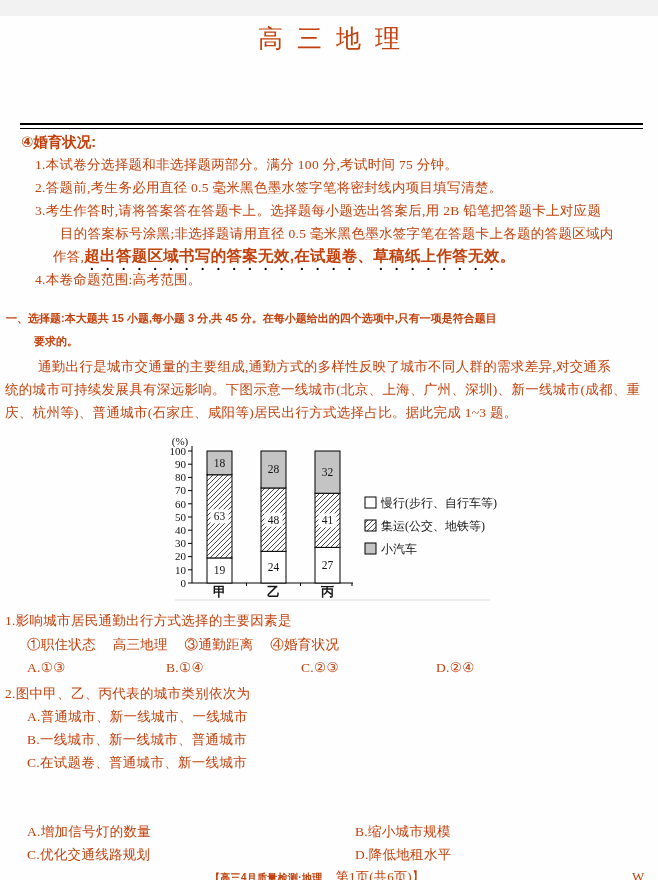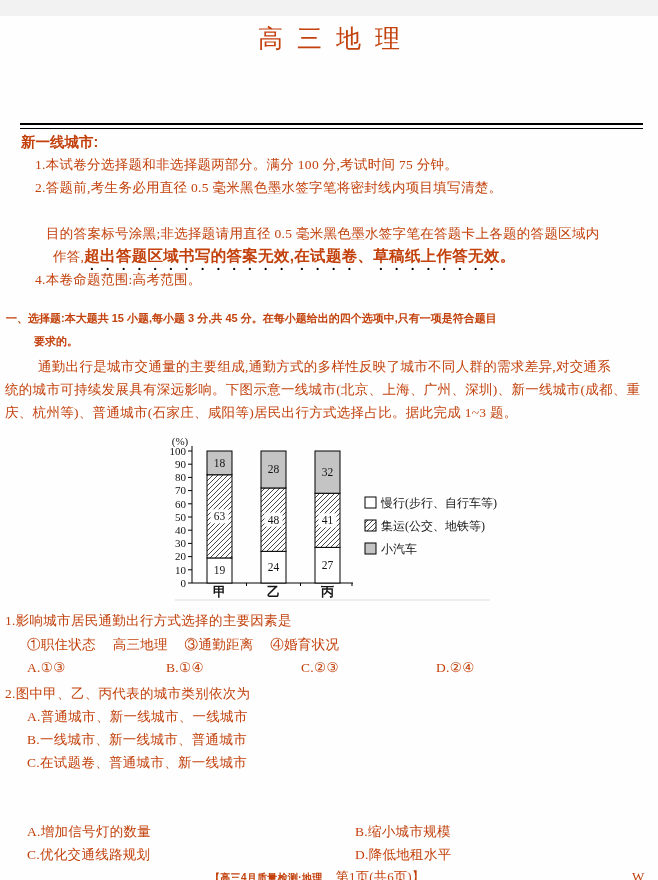--- a/index.html
+++ b/index.html
@@ -22,25 +22,26 @@
 </style>
 </head>
 <body>
 
 <div class="page">
 
   <div class="title">高三地理</div>
 
   <div class="rule"></div>
 
-  <div class="line sans-bold" style="top:116px;left:21px;font-size:14.5px">新一线城市:</div>
+  <div class="line sans-bold" style="top:116px;left:21px;font-size:14.5px">④婚育状况:</div>
 
   <div class="line" style="top:139px;left:35px">1.本试卷分选择题和非选择题两部分。满分 100 分,考试时间 75 分钟。</div>
   <div class="line" style="top:162px;left:35px">2.答题前,考生务必用直径 0.5 毫米黑色墨水签字笔将密封线内项目填写清楚。</div>
-  <div class="line" style="top:208px;left:46px">目的答案标号涂黑;非选择题请用直径 0.5 毫米黑色墨水签字笔在答题卡上各题的答题区域内</div>
+  <div class="line" style="top:185px;left:35px">3.考生作答时,请将答案答在答题卡上。选择题每小题选出答案后,用 2B 铅笔把答题卡上对应题</div>
+  <div class="line" style="top:208px;left:60px">目的答案标号涂黑;非选择题请用直径 0.5 毫米黑色墨水签字笔在答题卡上各题的答题区域内</div>
   <div class="line" style="top:230px;left:53px">
     <span>作答,</span><span class="emph">超出答题区域书写的答案无效,在试题卷、草稿纸上作答无效。</span>
   </div>
   <div class="line" style="top:254px;left:35px">4.本卷命题范围:高考范围。</div>
 
   <div class="line sans-bold heading" style="top:292px;left:6px">一、选择题:本大题共 15 小题,每小题 3 分,共 45 分。在每小题给出的四个选项中,只有一项是符合题目</div>
   <div class="line sans-bold heading" style="top:315px;left:34px">要求的。</div>
 
   <div class="line" style="top:341px;left:38px">通勤出行是城市交通量的主要组成,通勤方式的多样性反映了城市不同人群的需求差异,对交通系</div>
   <div class="line" style="top:364px;left:5px">统的城市可持续发展具有深远影响。下图示意一线城市(北京、上海、广州、深圳)、新一线城市(成都、重</div>

